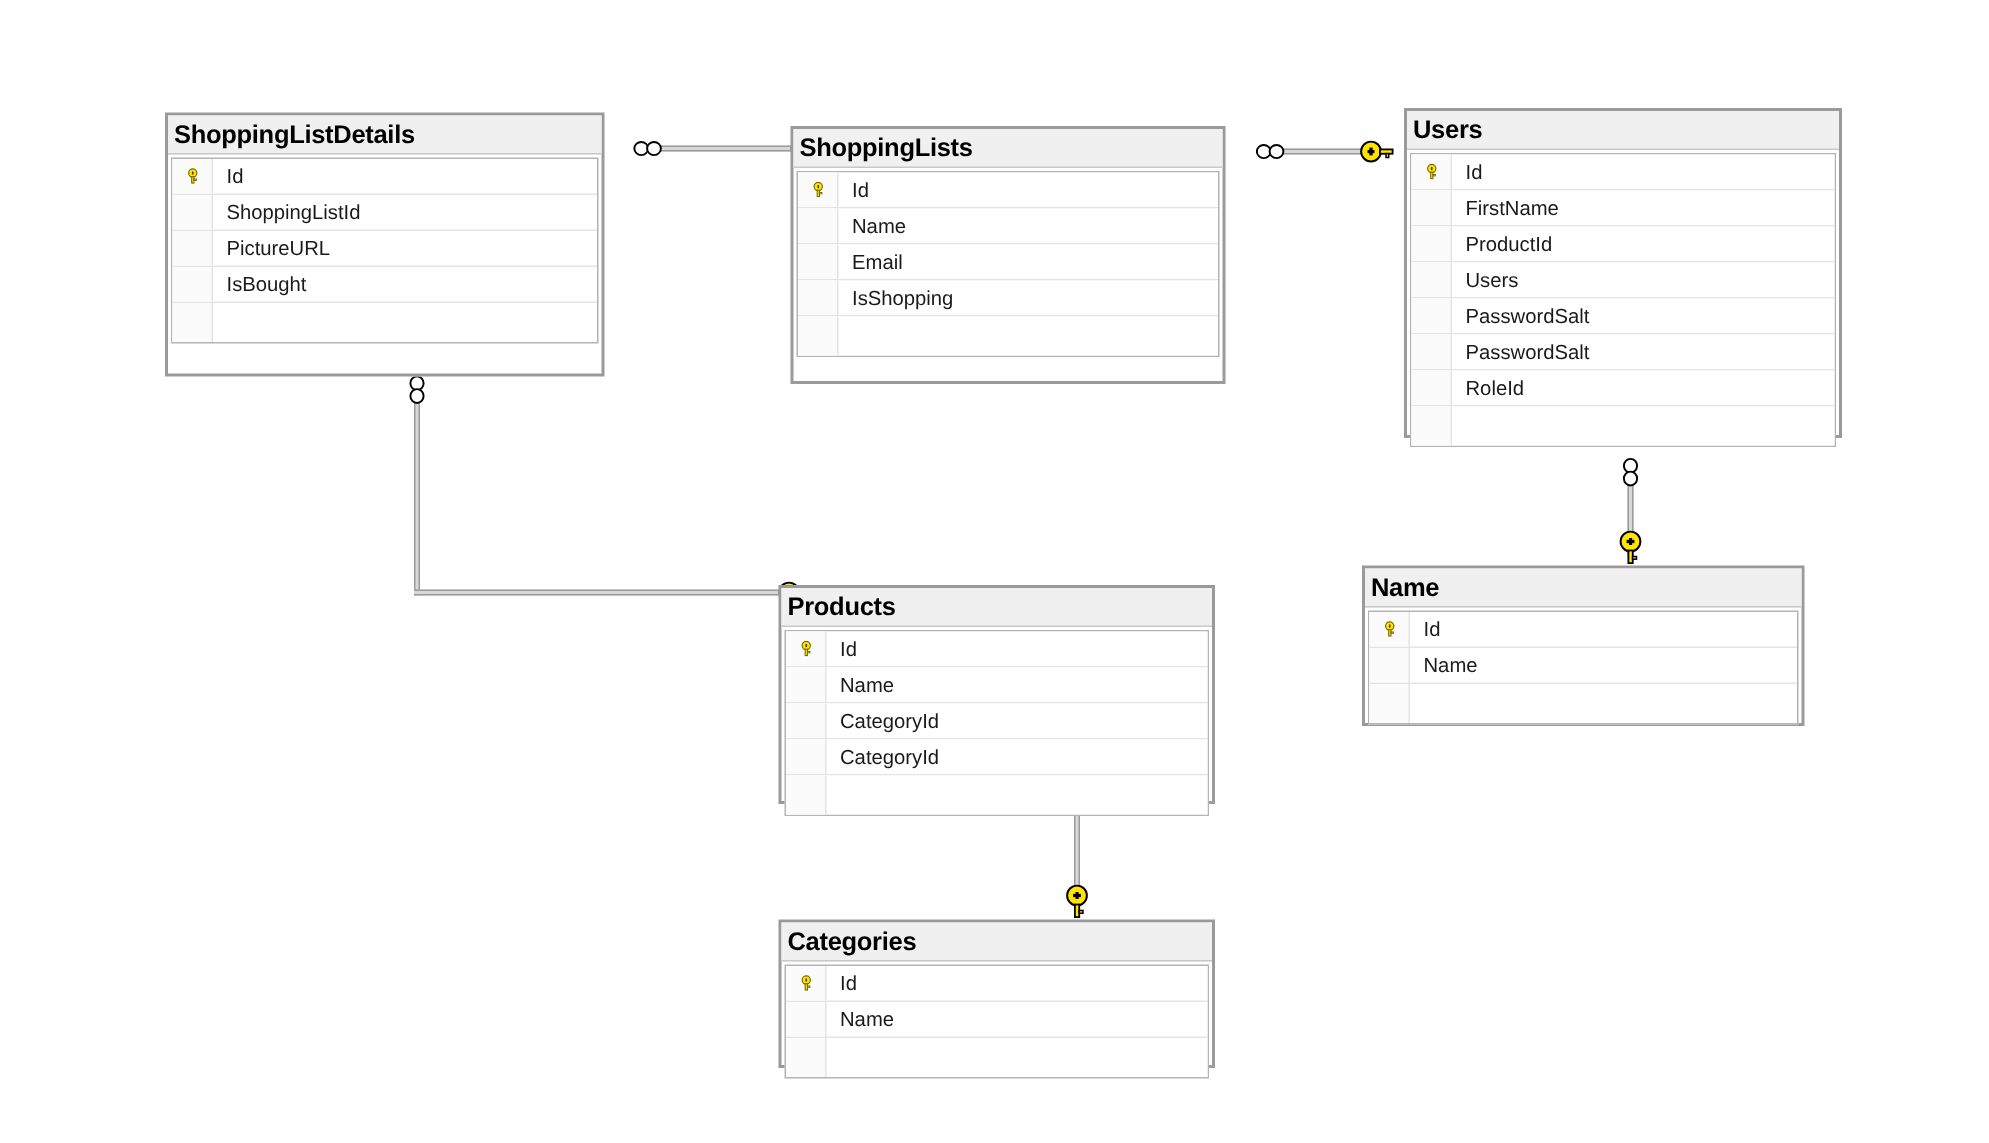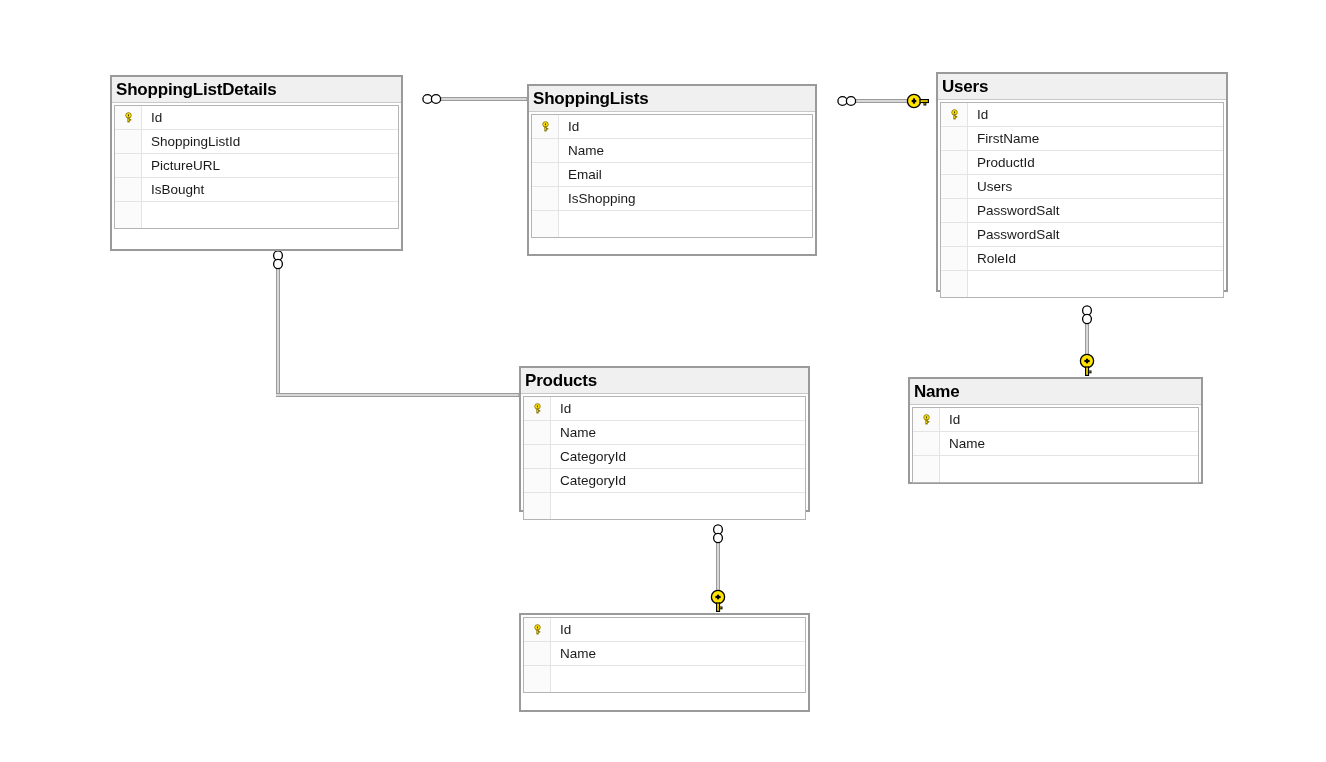--- a/index.html
+++ b/index.html
@@ -329,21 +329,21 @@
           </div>
           <div class="field-row">
             <div class="field-gutter"></div>
             <span class="field-name">RoleId</span>
           </div>
           <div class="field-row filler">
             <div class="field-gutter"></div>
           </div>
         </div>
       </div>
-      <div class="entity" style="left: 519px; top: 366px; width: 291px; height: 146px;">
+      <div class="entity" style="left: 519px; top: 390px; width: 291px; height: 146px;">
         <div class="entity-header">
           <span class="entity-title">Products</span>
         </div>
         <div class="entity-grid">
           <div class="field-row">
             <div class="field-gutter">
               <svg class="pk-key" viewBox="0 0 11 14">
                 <circle cx="5.5" cy="4.3" r="3.5" fill="#ffe400" stroke="#7a6a00" stroke-width="1"></circle>
                 <rect x="4.8" y="3" width="1.4" height="2.6" fill="#4a4000"></rect>
                 <rect x="4.6" y="7.4" width="1.9" height="5.4" fill="#ffe400" stroke="#7a6a00" stroke-width="0.9"></rect>
@@ -388,20 +388,23 @@
           <div class="field-row">
             <div class="field-gutter"></div>
             <span class="field-name">Name</span>
           </div>
           <div class="field-row filler">
             <div class="field-gutter"></div>
           </div>
         </div>
       </div>
       <div class="entity" style="left: 519px; top: 613px; width: 291px; height: 99px;">
+        <div class="entity-header">
+          <span class="entity-title">Categories</span>
+        </div>
         <div class="entity-grid">
           <div class="field-row">
             <div class="field-gutter">
               <svg class="pk-key" viewBox="0 0 11 14">
                 <circle cx="5.5" cy="4.3" r="3.5" fill="#ffe400" stroke="#7a6a00" stroke-width="1"></circle>
                 <rect x="4.8" y="3" width="1.4" height="2.6" fill="#4a4000"></rect>
                 <rect x="4.6" y="7.4" width="1.9" height="5.4" fill="#ffe400" stroke="#7a6a00" stroke-width="0.9"></rect>
                 <rect x="6.5" y="9.3" width="2.1" height="1.2" fill="#ffe400" stroke="#7a6a00" stroke-width="0.8"></rect>
               </svg>
             </div>

